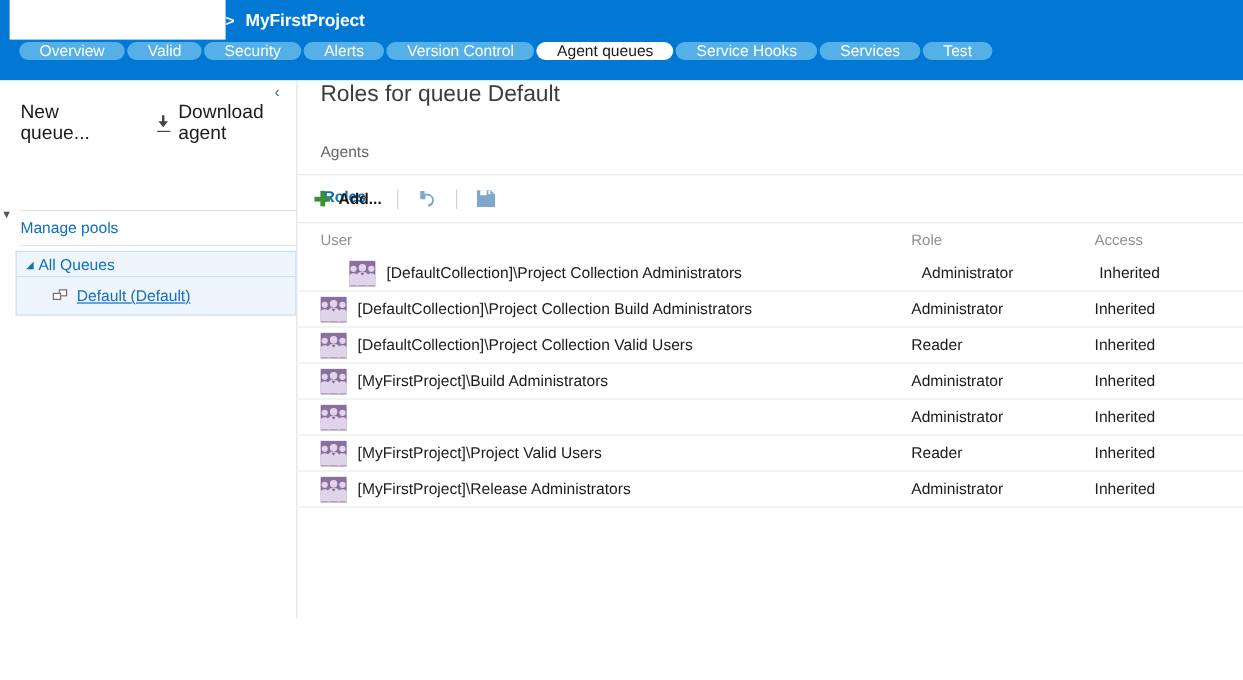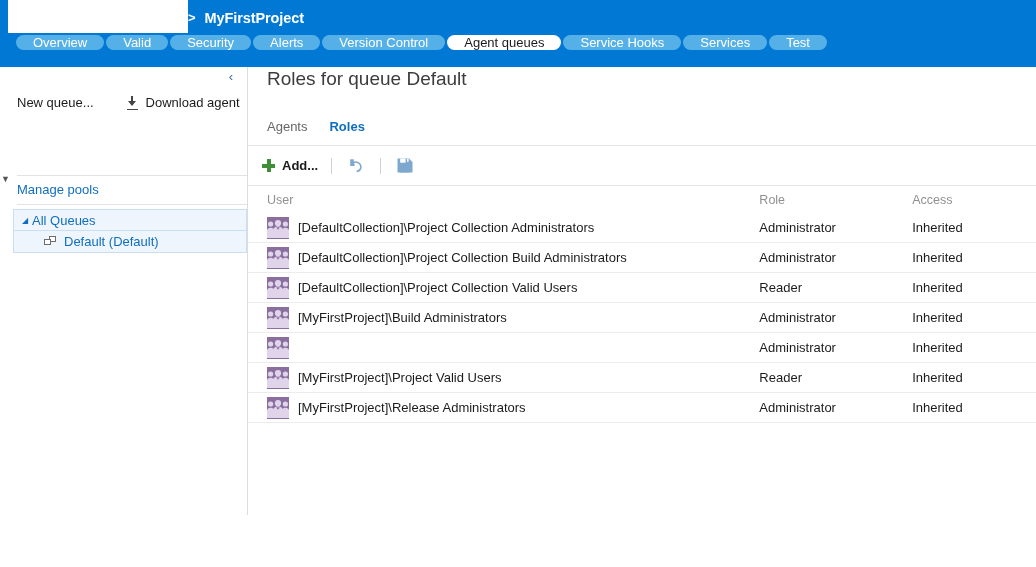--- a/index.html
+++ b/index.html
@@ -102,21 +102,21 @@
   }
   .pane-actions {
     position: absolute;
     left: 0; top: 18px;
     width: 247px; height: 35px;
     display: flex;
     align-items: center;
     padding-left: 17px;
   }
   .pa-item {
-    font-size: 13px;
+    font-size: 16px;
     color: #1b1b1b;
     cursor: pointer;
     display: flex;
     align-items: center;
     gap: 8px;
   }
   .pa-item.first { margin-right: 33px; }
   .dl-icon {
     display: inline-block;
     width: 11px; height: 13px;
@@ -172,21 +172,21 @@
     height: 21px;
     display: flex;
     align-items: center;
     background: #eef5fd;
     border: 1px solid #c9dff5;
     border-bottom: none;
     font-size: 13px;
     color: #106ebe;
     cursor: pointer;
   }
-  .tree-node.last { border-bottom: 1px solid #c9dff5; height: 23px; }
+  .tree-node.last { border-bottom: 1px solid #c9dff5; height: 33px; text-decoration: underline; }
   .tree-expander {
     width: 18px;
     text-align: center;
     font-size: 8px;
     color: #106ebe;
     padding-left: 4px;
   }
   .tree-label-1 { padding-left: 0px; }
   .tree-node.child { padding-left: 30px; gap: 7px; }
   .queue-icon {
@@ -225,20 +225,21 @@
     font-size: 19px;
     color: #3c3c3c;
     font-weight: normal;
   }
   .pivot-tabs {
     position: absolute;
     left: 19px; top: 52px;
     display: flex;
     align-items: center;
     gap: 22px;
+    flex-direction: column;
   }
   .pivot {
     font-size: 13px;
     color: #666666;
     cursor: pointer;
   }
   .pivot.active {
     color: #106ebe;
     font-weight: bold;
   }
@@ -326,21 +327,21 @@
     color: #909090;
   }
   .grid-row {
     height: 30px;
     display: flex;
     align-items: center;
     font-size: 13px;
     color: #1b1b1b;
     border-bottom: 1px solid #ececec;
   }
-  .grid-row:first-of-type { border-top: none; }
+  .grid-row:first-of-type { border-top: none; padding-left: 24px; }
   .col-user {
     width: 512px;
     display: flex;
     align-items: center;
     padding-left: 19px;
     gap: 9px;
     overflow: hidden;
     white-space: nowrap;
   }
   .col-role { width: 153px; white-space: nowrap; overflow: hidden; }

